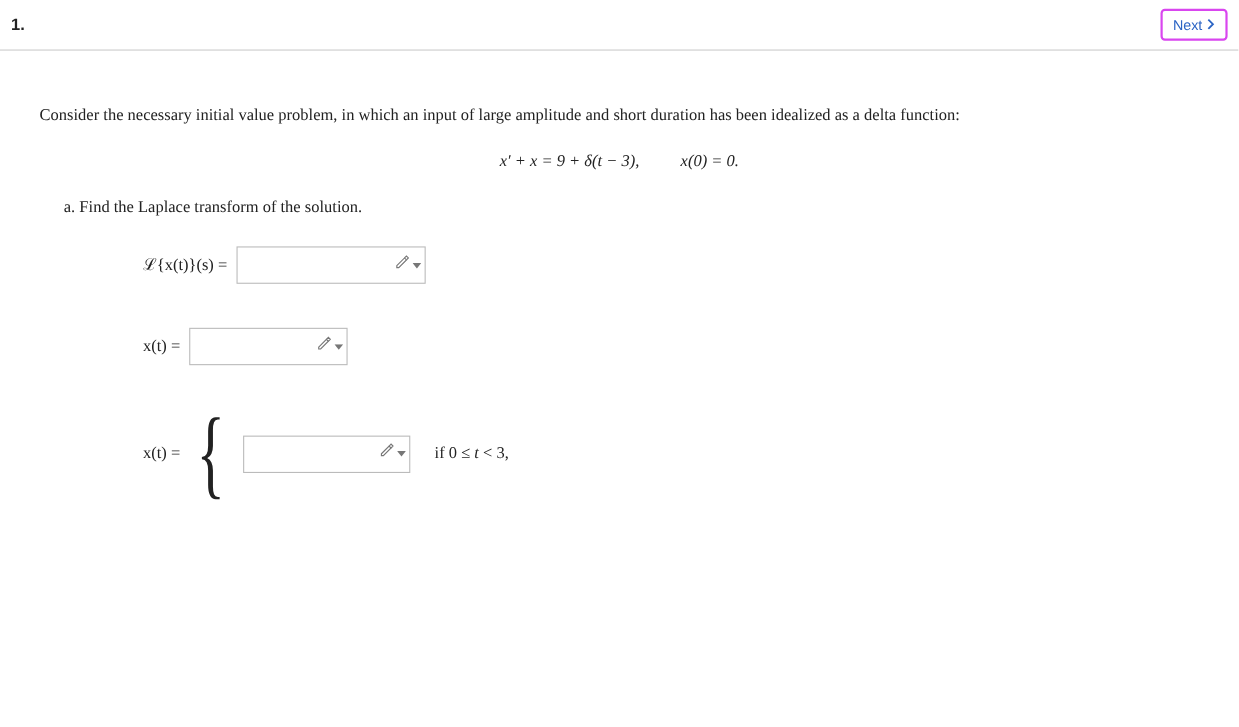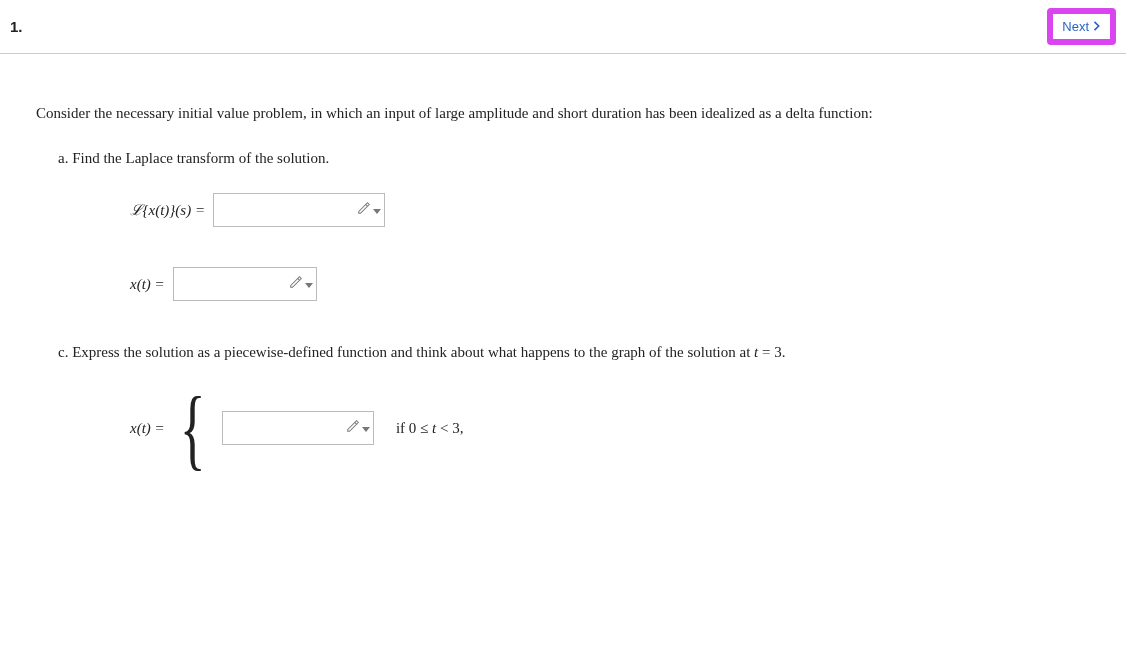--- a/index.html
+++ b/index.html
@@ -21,21 +21,21 @@
   .qnum {
     font-family: Arial, Helvetica, sans-serif;
     font-weight: bold;
     font-size: 15px;
   }
   .next-btn {
     font-family: Arial, Helvetica, sans-serif;
     font-size: 13px;
     color: #2b64c4;
     background: #fff;
-    border: 6px solid #d946ef;
+    border: 2px solid #d946ef;
     border-radius: 4px;
     padding: 5px 9px;
     cursor: pointer;
     display: flex;
     align-items: center;
     gap: 4px;
   }
   .content {
     padding: 48px 36px 30px 36px;
   }
@@ -47,21 +47,21 @@
   }
   .eqgap { display:inline-block; width: 30px; }
   .part-list { margin-left: 22px; }
   .part { margin: 0 0 40px 0; line-height: 1.5; }
   .answer-row {
     display: flex;
     align-items: center;
     margin: 24px 0 0 72px;
     gap: 8px;
   }
-  .lhs { font-style: italic; white-space: nowrap; }
+  .lhs { white-space: nowrap; }
   .field {
     display: inline-flex;
     align-items: center;
     border: 1px solid #bbb;
     background: #fff;
     height: 34px;
     padding: 0 6px 0 6px;
   }
   .field input {
     border: none;
@@ -121,20 +121,25 @@
           <path d="M1 1 L6 6 L1 11" fill="none" stroke="#2b64c4" stroke-width="2"></path>
         </svg>
     </span>
   </button>
 </div>
 
 <div class="content">
 
   <p class="para">Consider the necessary initial value problem, in which an input of large amplitude and short duration has been idealized as a delta function:</p>
 
+  <p class="eqline">
+    <span>x′ + x = 9 + δ(t − 3),</span>
+    <span class="eqgap"></span>
+    <span>x(0) = 0.</span>
+  </p>
 
 
   <div class="part-list">
 
     <div class="part">
       <div>a. Find the Laplace transform of the solution.</div>
       <div class="answer-row">
         <span class="lhs">ℒ{x(t)}(s) =</span>
         <span class="field w1">
           <input type="text" value="" style="">
@@ -163,21 +168,20 @@
                 </svg></span>
               <span class="caret"><svg viewBox="0 0 8 6">
                   <path d="M0 0 L4 5 L8 0 Z" fill="#777"></path>
                 </svg></span>
           </span>
         </span>
       </div>
     </div>
 
     <div class="part">
-      <div>c. Express the solution as a piecewise-defined function and think about what happens to the graph of the solution at <span class="mi">t</span> = 3.</div>
 
       <div class="piecewise-container">
         <span class="lhs">x(t) =</span>
         <span class="brace">{</span>
         <div class="cases">
           <div class="case-row">
             <span class="field w3">
               <input type="text" value="" style="">
               <span class="eqeditor">
                 <span class="editor-svg"><svg viewBox="0 0 16 16">

